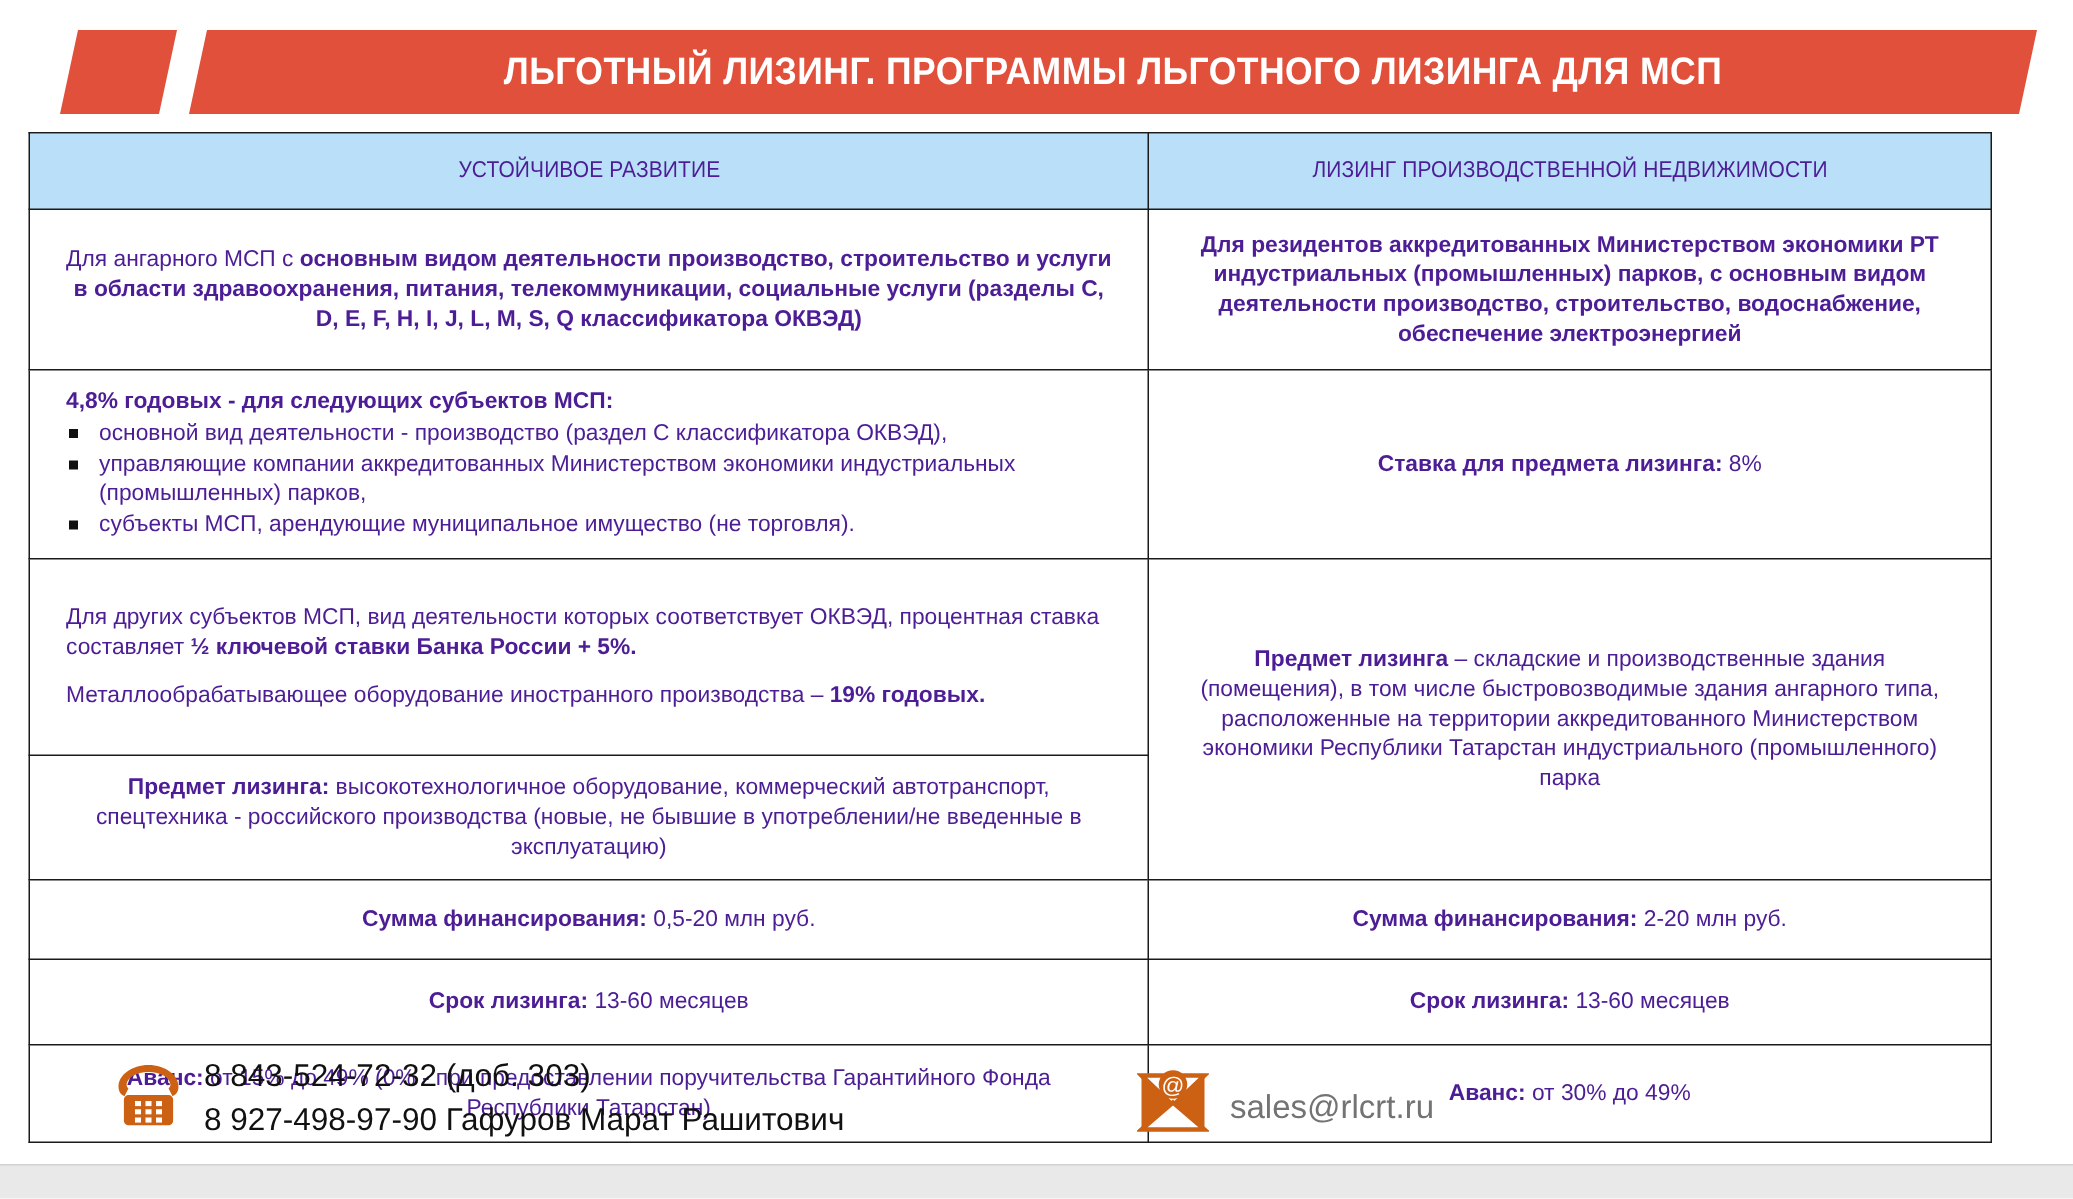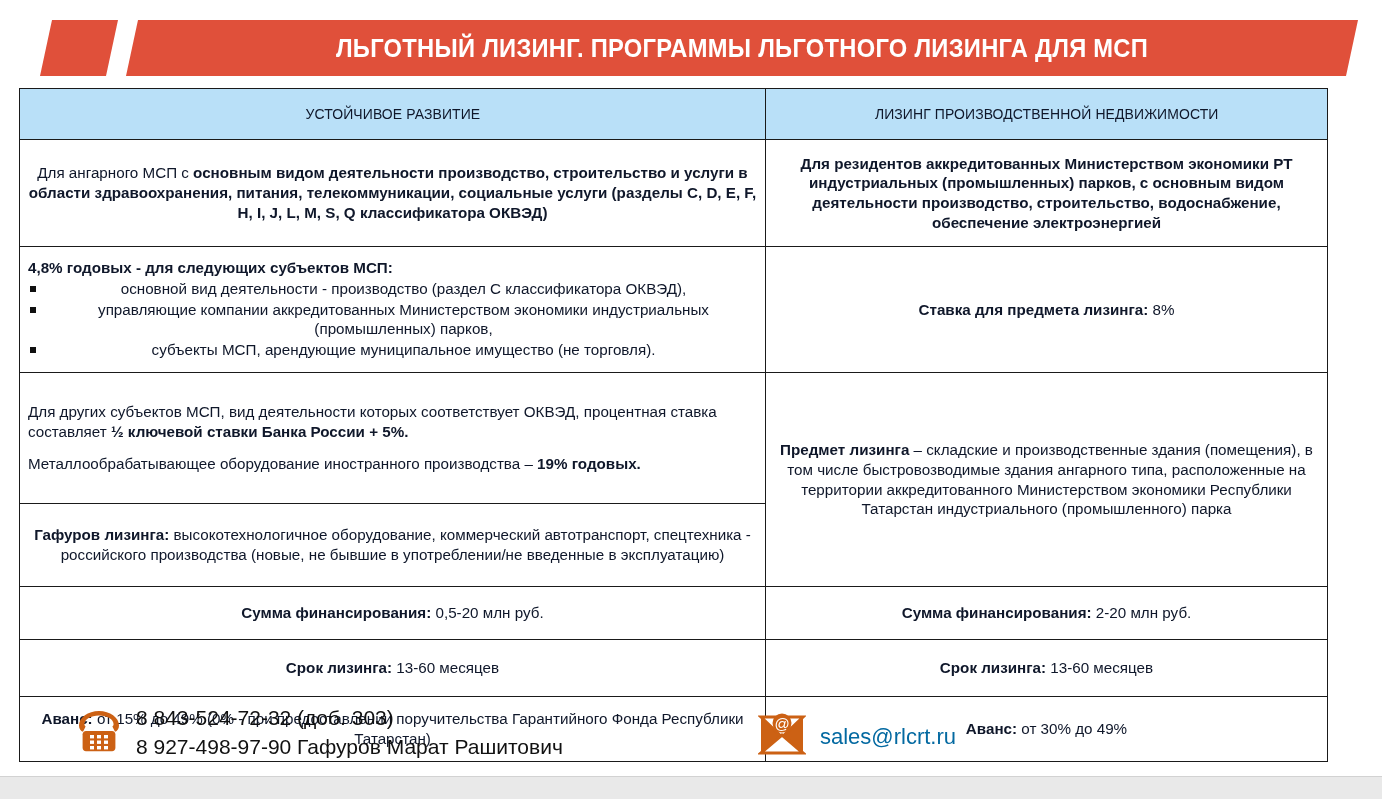--- a/index.html
+++ b/index.html
@@ -63,24 +63,24 @@
     position: absolute;
     left: 19px;
     top: 88px;
     width: 1308px;
     border-collapse: collapse;
     table-layout: fixed;
   }
   #program-table td, #program-table th {
     border: 1.6px solid #1a1a1a;
     vertical-align: middle;
-    padding: 5px 8px;
+    padding: 5px 24px;
     font-size: 15.2px;
     line-height: 1.30;
-    color: #0f172a;
+    color: #4c1d95;
     font-weight: normal;
   }
   .col-left  { width: 746px; }
   .col-right { width: 562px; }
 
   thead th {
     background: #b9e0f8;
     text-align: center;
     font-weight: bold;
     font-size: 15.6px;
@@ -99,21 +99,20 @@
 
   .bullets {
     margin: 0;
     padding: 0;
     list-style: none;
   }
   .bullets li {
     position: relative;
     padding-left: 22px;
     margin: 1px 0;
-    text-align: center;
   }
   .bullets li::before {
     content: "";
     position: absolute;
     left: 2px;
     top: 7px;
     width: 6px;
     height: 6px;
     background: #101010;
   }
@@ -141,21 +140,21 @@
 
   .ic { flex: 0 0 auto; margin-right: 14px; }
   .contact-lines {
     font-size: 21px;
     line-height: 1.36;
     color: #111111;
     white-space: nowrap;
   }
   #email-text {
     font-size: 22px;
-    color: #0369a1;
+    color: #737373;
     white-space: nowrap;
   }
 
   #bottom-strip {
     position: absolute;
     left: 0;
     top: 776px;
     width: 1382px;
     height: 23px;
     background: #e9e9e9;
@@ -221,21 +220,21 @@
           <span>Металлообрабатывающее оборудование иностранного производства – </span><b>19% годовых.</b>
         </div>
       </td>
       <td class="ctr" rowspan="2">
         <b>Предмет лизинга</b><span> – складские и производственные здания (помещения), в том числе быстровозводимые здания ангарного типа, расположенные на территории аккредитованного Министерством экономики Республики Татарстан индустриального (промышленного) парка</span>
       </td>
     </tr>
 
     <tr>
       <td class="ctr" style="height:72px;">
-        <b>Гафуров лизинга:</b><span> высокотехнологичное оборудование, коммерческий автотранспорт, спецтехника - российского производства (новые, не бывшие в употреблении/не введенные в эксплуатацию)</span>
+        <b>Предмет лизинга:</b><span> высокотехнологичное оборудование, коммерческий автотранспорт, спецтехника - российского производства (новые, не бывшие в употреблении/не введенные в эксплуатацию)</span>
       </td>
     </tr>
 
     <tr>
       <td class="ctr" style="height:42px;">
         <b>Сумма финансирования:</b><span> 0,5-20 млн руб.</span>
       </td>
       <td class="ctr">
         <b>Сумма финансирования:</b><span> 2-20  млн руб.</span>
       </td>

